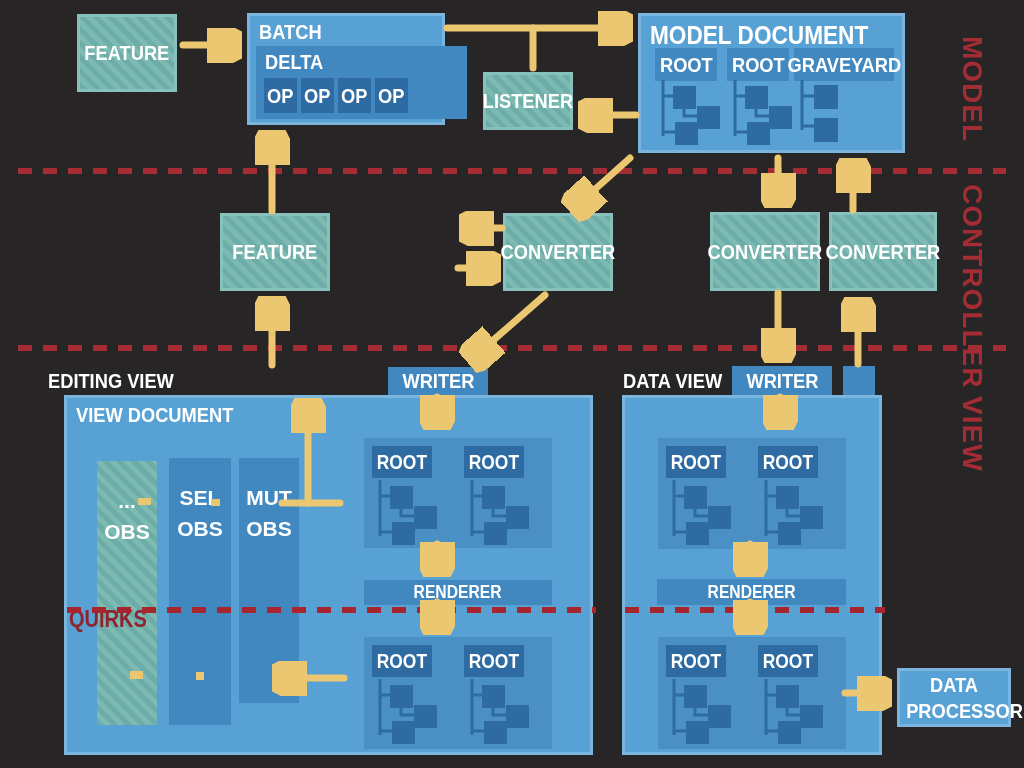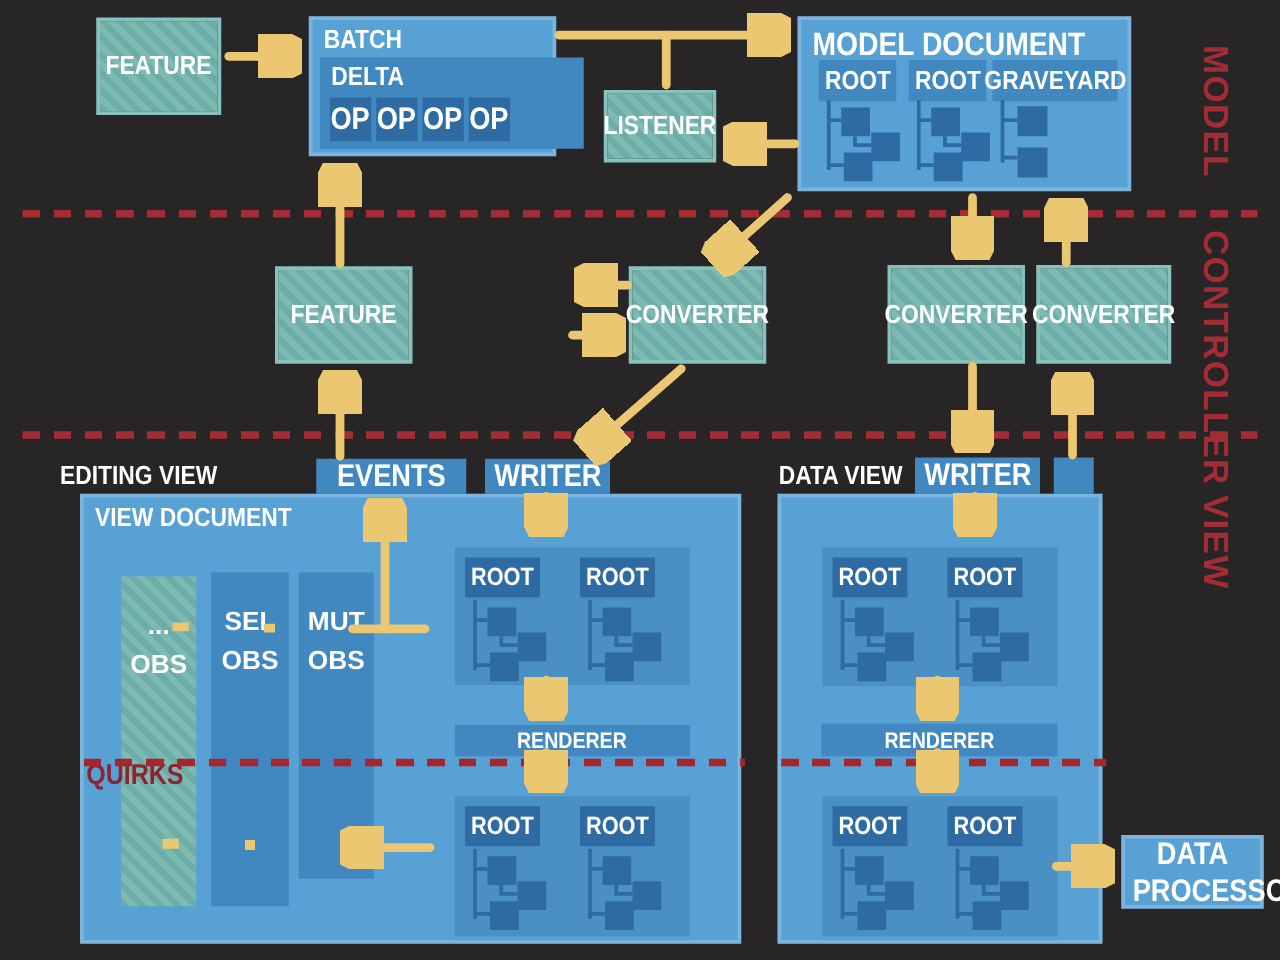--- a/index.html
+++ b/index.html
@@ -7,21 +7,21 @@
          font-family:"Liberation Sans",sans-serif;font-weight:bold;color:#fff;}
   .box{position:absolute;box-sizing:border-box;display:flex;align-items:center;justify-content:center;text-align:center;}
   .blue{background:#57a1d4;border:3px solid rgba(255,255,255,0.22);}
   .teal{background:repeating-linear-gradient(45deg,#6cada9 0 5px,#7cbab2 5px 10px);border:3px solid #87c1bb;}
   .med{background:#4187c0;}
   .dark{background:#2e6ba3;}
   .panel{position:absolute;background:#4a90c4;box-sizing:border-box;}
   .toplab{position:absolute;display:block;white-space:nowrap;}
   .cx{transform:scaleX(0.87);transform-origin:center;display:inline-block;white-space:nowrap;}
   .cxl{transform:scaleX(0.87);transform-origin:left center;display:inline-block;white-space:nowrap;}
-  .fs21{font-size:21px;} .fs22{font-size:26px;} .fs19{font-size:25px;} .fs18{font-size:18px;} .fs20{font-size:20px;}
+  .fs21{font-size:21px;} .fs22{font-size:26px;} .fs19{font-size:21px;} .fs18{font-size:18px;} .fs20{font-size:20px;}
   .corner{position:absolute;left:9px;top:4px;}
   .dashed{position:absolute;height:6px;
           background:repeating-linear-gradient(90deg,#a32c35 0 14px,transparent 14px 25px);}
   .dashed.inbox{background:repeating-linear-gradient(90deg,#a8252e 0 14px,transparent 14px 25px);}
   .vlabel{position:absolute;color:#a32c35;font-size:28px;letter-spacing:1px;
           writing-mode:vertical-rl;text-orientation:sideways;}
   .tree{position:absolute;}
   .tree path{stroke:#2e6ba3;stroke-width:3;fill:none;}
   .tree rect{fill:#2e6ba3;}
   .obscol{position:absolute;display:flex;flex-direction:column;align-items:center;padding-top:24px;
@@ -114,23 +114,20 @@
     <span class="cx">CONVERTER</span>
   </div>
 
   <div class="box teal fs21" style="left:829px;top:212px;width:108px;height:79px;">
     <span class="cx">CONVERTER</span>
   </div>
 
   <span class="toplab fs21" style="left:48px;top:369px;">
     <span class="cxl">EDITING VIEW</span></span>
 
-  <div class="box med fs19" style="left:253px;top:367px;width:120px;height:28px;">
-    <span class="cx">EVENTS</span>
-    </div>
   <div class="box med fs19" style="left:388px;top:367px;width:100px;height:28px;">
     <span class="cx">WRITER</span>
     </div>
 
   <div class="box blue" style="left:64px;top:395px;width:529px;height:360px;">
     <span class="toplab corner fs21" style="top:5px;"><span class="cxl">VIEW DOCUMENT</span></span>
 
     <div class="obscol teal" style="left:30px;top:63px;width:60px;height:264px;border:none;">
       <span>...</span>
       <span>OBS</span>

